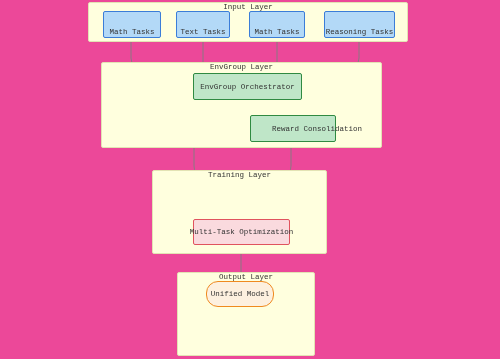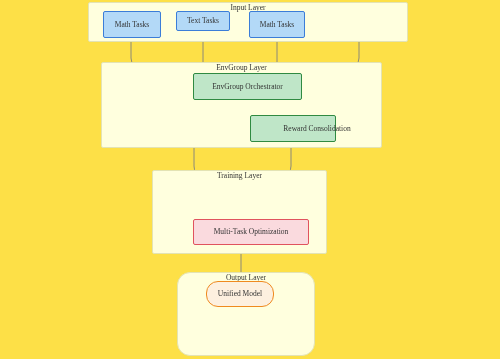--- a/index.html
+++ b/index.html
@@ -4,22 +4,22 @@
 <style>
   html, body {
     margin: 0;
     padding: 0;
     background: #ffffff;
   }
   #canvas {
     position: relative;
     width: 500px;
     height: 359px;
-    background: #fde047;
-    font-family: Liberation Serif, serif;
+    background: #ec4899;
+    font-family: Liberation Mono, monospace;
     overflow: hidden;
   }
   svg.edges {
     position: absolute;
     left: 0;
     top: 0;
     width: 500px;
     height: 359px;
     pointer-events: none;
   }
@@ -52,20 +52,21 @@
     line-height: 10px;
     color: #333333;
     text-align: center;
     white-space: nowrap;
     border-width: 1.4px;
     border-style: solid;
   }
   .node-input {
     background: #b3d9f7;
     border-color: #3b7dd8;
+    align-items: flex-end;
   }
   .node-env {
     background: #bfe6c8;
     border-color: #2f8a41;
   }
   .node-train {
     background: #fadade;
     border-color: #e0535e;
   }
   .node-out {
@@ -100,47 +101,50 @@
     </g>
   </svg>
 
   <div class="cluster" style="left:88px; top:2px; width:320px; height:40px;">
     <div class="cluster-label">Input Layer</div>
   </div>
 
   <div class="node node-input" style="left:103px; top:11px; width:58px; height:27px;">
     <span>Math Tasks</span>
   </div>
-  <div class="node node-input" style="left:176px; top:11px; width:54px; height:20px;">
+  <div class="node node-input" style="left:176px; top:11px; width:54px; height:27px;">
     <span>Text Tasks</span>
   </div>
   <div class="node node-input" style="left:249px; top:11px; width:56px; height:27px;">
     <span>Math Tasks</span>
+  </div>
+  <div class="node node-input" style="left:324px; top:11px; width:71px; height:27px;">
+    <span>Reasoning Tasks</span>
   </div>
 
   <div class="cluster" style="left:101px; top:62px; width:281px; height:86px;">
     <div class="cluster-label">EnvGroup Layer</div>
   </div>
 
   <div class="node node-env" style="left:193px; top:73px; width:109px; height:27px;">
     <span>EnvGroup Orchestrator</span>
   </div>
   <div class="node node-env" style="left:250px; top:115px; width:86px; height:27px;padding-left:48px;">
     <span>Reward Consolidation</span>
   </div>
 
   <div class="cluster" style="left:152px; top:170px; width:175px; height:84px;padding-left:24px;">
     <div class="cluster-label">Training Layer</div>
   </div>
 
-  <div class="node node-train" style="left:193px; top:219px; width:116px; height:26px;">
+  <div class="node node-train" style="left:193px; top:219px; width:97px; height:26px;">
     <span>Multi-Task Optimization</span>
   </div>
 
-  <div class="cluster" style="left:177px; top:272px; width:138px; height:84px;border-radius:13px;">
+  <div class="cluster" style="left:177px; top:272px; width:138px; height:84px;">
     <div class="cluster-label">Output Layer</div>
   </div>
 
   <div class="node node-out" style="left:206px; top:281px; width:68px; height:26px;">
     <span>Unified Model</span>
   </div>
 
 </div>
 
 </body></html>

